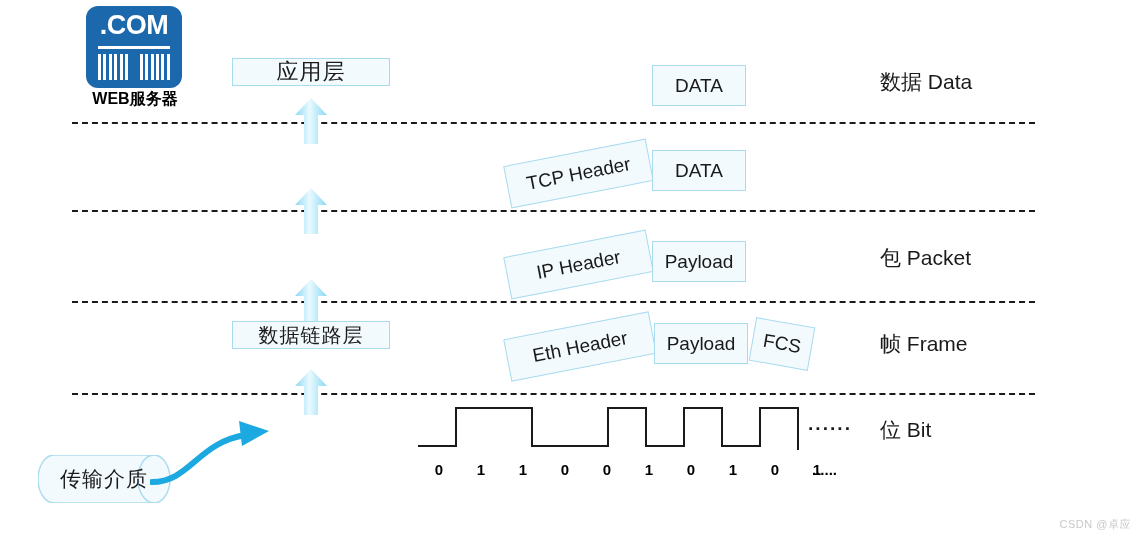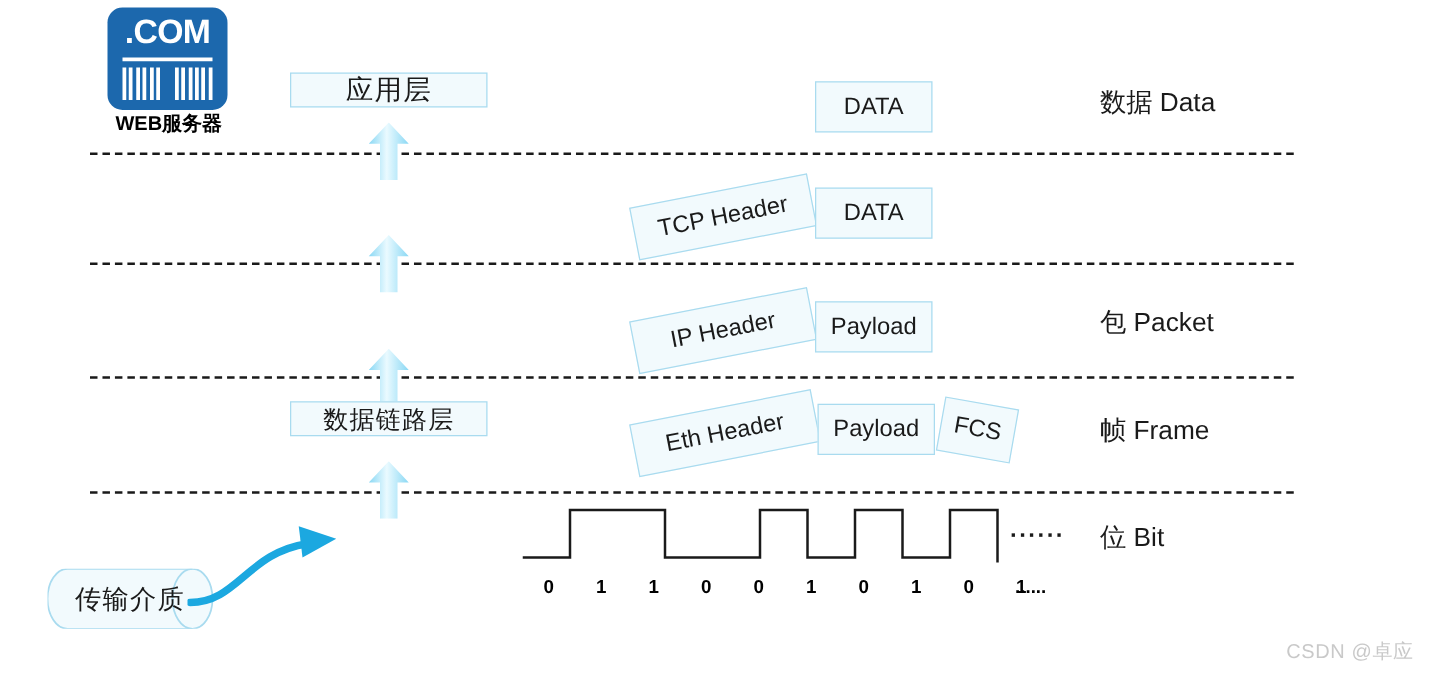--- a/index.html
+++ b/index.html
@@ -193,21 +193,21 @@
     top: 418px;
     width: 145px;
     height: 80px;
   }
 
   
   .watermark {
     position: absolute;
     right: 12px;
     bottom: 6px;
-    font-size: 16px;
+    font-size: 11px;
     color: #c9c9c9;
     letter-spacing: 0.5px;
   }
 </style>
 </head>
 <body>
 
 <div class="stage">
 
   <div class="server-logo">

